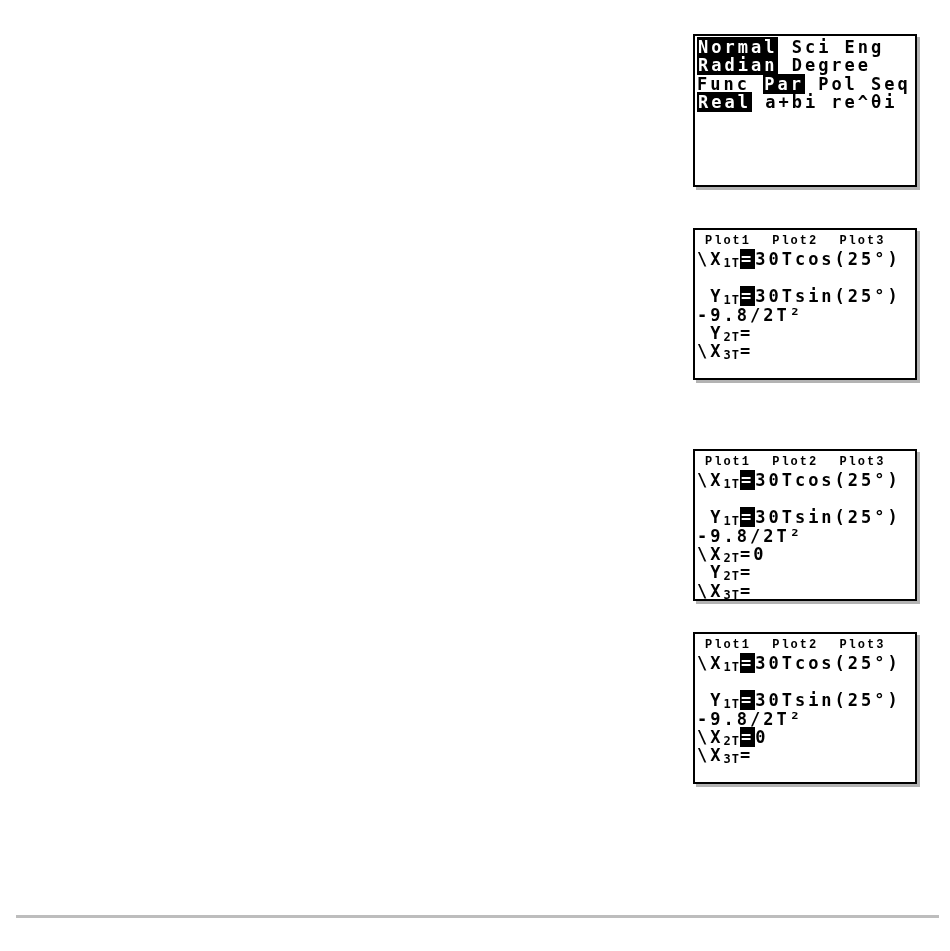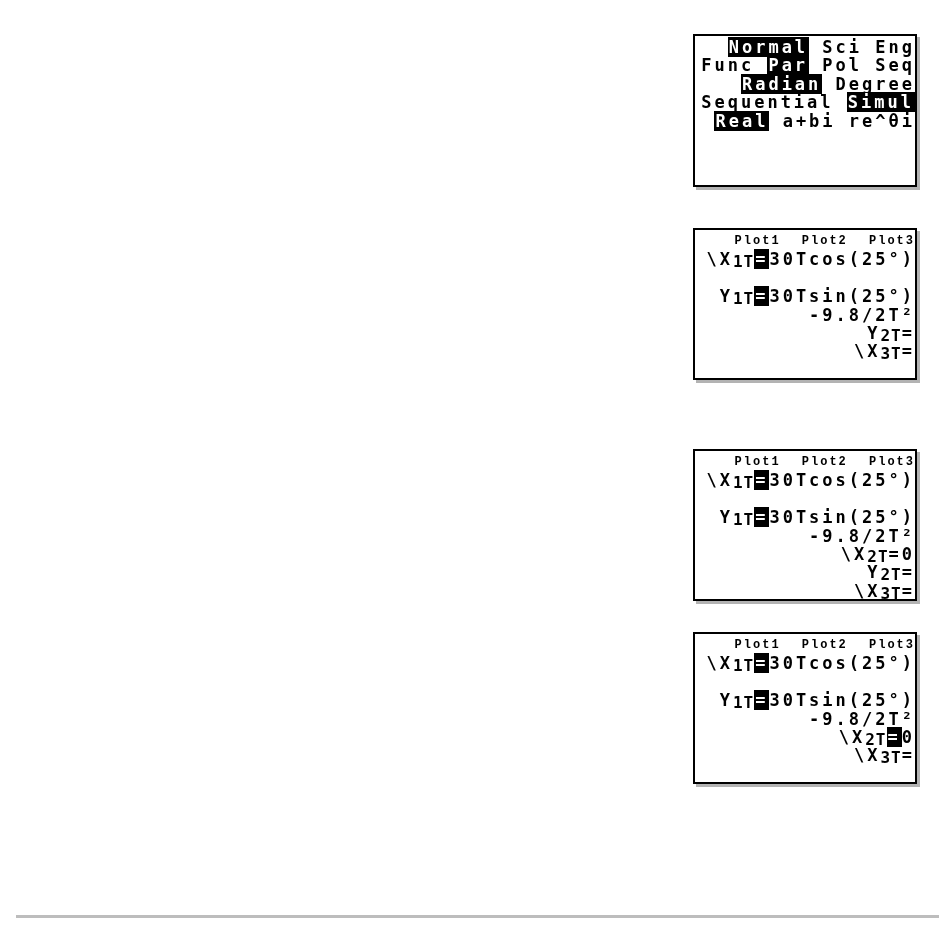--- a/index.html
+++ b/index.html
@@ -9,21 +9,20 @@
     height: 951px;
     background: #ffffff;
     font-family: "DejaVu Sans Mono", monospace;
   }
   .page {
     position: relative;
     width: 950px;
     height: 951px;
     background: #ffffff;
     overflow: hidden;
-    text-align: right;
   }
   .calc-screen {
     position: absolute;
     left: 693px;
     width: 224px;
     height: 152px;
     box-sizing: border-box;
     background: #ffffff;
     border: 2px solid #000000;
     box-shadow: 3px 3px 0 0 #b3b3b3;
@@ -47,44 +46,43 @@
     padding-left: 8px;
     font-family: Liberation Mono, monospace;
   }
   .seg-n { color: #000000; }
   .seg-inv {
     color: #ffffff;
     background: #000000;
     padding: 0 1px;
   }
   .seg-sub {
-    font-size: 16px;
+    font-size: 12px;
     letter-spacing: 1px;
     vertical-align: -2px;
   }
   .seg-hdr { color: #000000; }
   .divider {
     position: absolute;
     left: 16px;
     top: 915px;
     width: 923px;
     height: 3px;
     background: #bdbdbd;
   }
 </style>
 </head>
 <body style="background: rgb(255, 255, 255);">
 
 <div class="page">
 
   <div class="calc-screen" style="top: 34px; height: 153px;">
       <div class="calc-row"><span class="seg-inv">Normal</span><span class="seg-n"> Sci Eng</span></div>
+      <div class="calc-row"><span class="seg-inv">Radian</span><span class="seg-n"> Degree</span></div>
       <div class="calc-row"><span class="seg-n">Func </span><span class="seg-inv">Par</span><span class="seg-n"> Pol Seq</span></div>
-      <div class="calc-row"><span class="seg-inv">Radian</span><span class="seg-n"> Degree</span></div>
-      <div class="calc-row"><span class="seg-n">Sequential </span><span class="seg-inv">Simul</span></div>
       <div class="calc-row"><span class="seg-inv">Real</span><span class="seg-n"> a+bi re^θi</span></div>
     </div>
 
   <div class="calc-screen" style="top: 228px;">
       <div class="calc-row calc-hdr"><span class="seg-hdr">Plot1 Plot2 Plot3</span></div>
       <div class="calc-row"><span class="seg-n">\X</span><span class="seg-sub">1T</span><span class="seg-inv">=</span><span class="seg-n">30Tcos(25°)</span></div>
       <div class="calc-row"></div>
       <div class="calc-row"><span class="seg-n"> Y</span><span class="seg-sub">1T</span><span class="seg-inv">=</span><span class="seg-n">30Tsin(25°)</span></div>
       <div class="calc-row"><span class="seg-n">-9.8/2T²</span></div>
       <div class="calc-row"><span class="seg-n"> Y</span><span class="seg-sub">2T</span><span class="seg-n">=</span></div>

